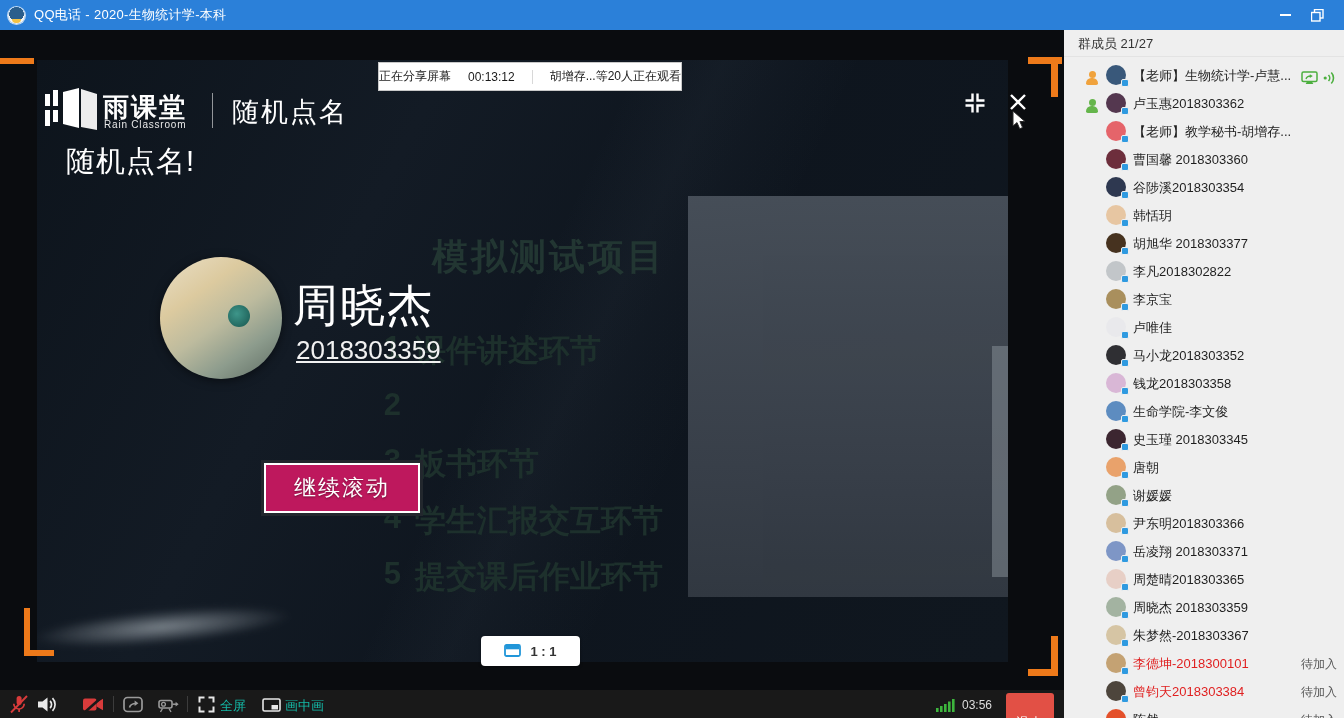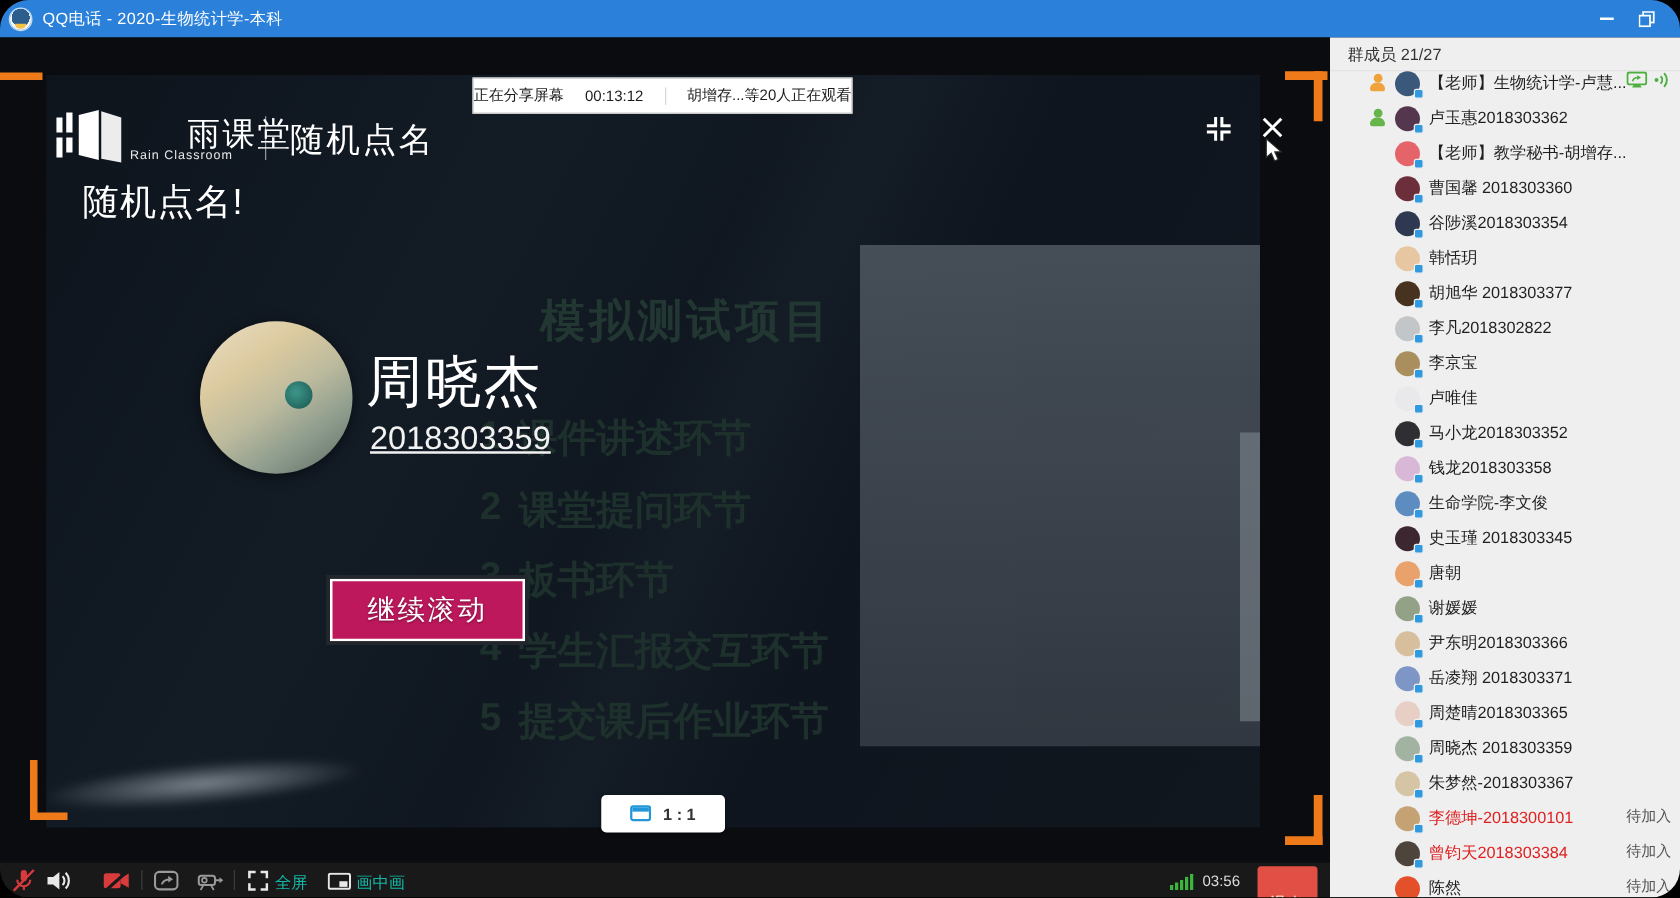--- a/index.html
+++ b/index.html
@@ -1,17 +1,17 @@
 <!DOCTYPE html>
 <html><head>
 <meta charset="utf-8">
 <style>
   html,body{margin:0;padding:0;background:#000;}
   #app{position:relative;width:1344px;height:718px;overflow:hidden;
-       font-family:"Liberation Sans","DejaVu Sans",sans-serif;background:#000;border-radius:23px;}
+       font-family:"Liberation Sans","DejaVu Sans",sans-serif;background:#000;}
 
   
   .titlebar{position:absolute;left:0;top:0;width:1344px;height:30px;background:#2b80d9;
             display:flex;align-items:center;color:#fff;}
   .qq-logo{width:17px;height:17px;border-radius:50%;margin-left:8px;position:relative;
            background:radial-gradient(circle at 50% 42%,#2b5e8c 0 55%,#f5f5f5 56% 100%);
            box-shadow:0 0 0 1px rgba(255,255,255,.7);}
   .qq-logo::after{content:"";position:absolute;left:4px;bottom:1px;width:9px;height:4px;
            border-radius:0 0 5px 5px;background:#f3c244;}
   .win-title{margin-left:9px;font-size:13px;letter-spacing:.3px;}
@@ -40,21 +40,21 @@
   .slide-item .num{width:24px;text-align:right;}
 
   
   .banner{position:absolute;left:378px;top:32px;width:304px;height:29px;background:#fff;
           border:1px solid #c9c9c9;box-sizing:border-box;display:flex;align-items:center;
           justify-content:space-between;gap:13px;font-size:12px;color:#1a1a1a;z-index:6;}
   .banner .bdiv{width:1px;height:14px;background:#d8d8d8;}
 
   
   .brand-icon{position:absolute;left:45px;top:58px;z-index:5;}
-  .brand-cn{position:absolute;left:103px;top:60px;font-size:26px;font-weight:normal;color:#fff;z-index:5;letter-spacing:2px;margin-left:47px;}
+  .brand-cn{position:absolute;left:103px;top:60px;font-size:26px;font-weight:bold;color:#fff;z-index:5;letter-spacing:2px;}
   .brand-en{position:absolute;left:104px;top:89px;font-size:10px;color:#e9e9e9;letter-spacing:.8px;z-index:5;}
   .brand-div{position:absolute;left:212px;top:63px;width:1px;height:35px;background:rgba(255,255,255,.55);z-index:5;}
   .feature{position:absolute;left:232px;top:64px;font-size:27px;color:#fff;z-index:5;letter-spacing:2px;}
   .callout{position:absolute;left:66px;top:112px;font-size:29px;color:#fff;z-index:5;letter-spacing:1px;}
 
   
   .big-avatar{position:absolute;left:160px;top:227px;width:122px;height:122px;border-radius:50%;z-index:5;
       background:linear-gradient(145deg,#eadfc7 0%,#dcca9f 30%,#bdbb9e 52%,#8d9c8d 74%,#5c6a61 100%);
       box-shadow:0 2px 10px rgba(0,0,0,.5);}
   .big-avatar::after{content:"";position:absolute;left:68px;top:48px;width:22px;height:22px;border-radius:50%;
@@ -86,21 +86,21 @@
   .tbtext{position:absolute;top:7px;font-size:13px;color:#14b8a6;cursor:pointer;}
   .tb-time{position:absolute;left:962px;top:8px;font-size:12px;color:#ddd;}
   .exit-btn{position:absolute;left:1006px;top:3px;background:#e25045;color:#fff;font-size:13px;
       padding:21px 10px;border-radius:3px;cursor:pointer;letter-spacing:1px;}
 
   
   .panel{position:absolute;left:1064px;top:30px;width:280px;height:688px;background:#efefef;overflow:hidden;}
   .panel-header{height:26px;line-height:27px;padding-left:14px;font-size:13px;color:#333;
       border-bottom:1px solid #e3e3e3;}
   .member-list{position:absolute;left:0;top:27px;right:0;}
-  .mrow{height:28px;display:flex;align-items:flex-start;padding-left:30px;cursor:pointer;}
+  .mrow{height:28px;display:flex;align-items:flex-end;padding-left:20px;cursor:pointer;}
   .presence{width:16px;height:16px;flex:0 0 16px;margin-right:6px;position:relative;}
   .presence.hidden{visibility:hidden;}
   .presence::before{content:"";position:absolute;left:4.5px;top:1.5px;width:7px;height:7px;border-radius:50%;}
   .presence::after{content:"";position:absolute;left:2px;top:9px;width:12px;height:6.5px;border-radius:6px 6px 2px 2px;}
   .presence.orange::before,.presence.orange::after{background:#f0a23c;}
   .presence.green::before,.presence.green::after{background:#65b54b;}
   .avatar{width:20px;height:20px;border-radius:50%;flex:0 0 20px;position:relative;margin-right:7px;
       background:#999;}
   .avatar .badge{position:absolute;right:-3px;bottom:-2px;width:8px;height:8px;border-radius:2px;
       background:#2f9ae0;border:1px solid #efefef;box-sizing:border-box;}
@@ -134,21 +134,20 @@
       <div class="side-panel"></div>
       <div class="wisp"></div>
       <div class="slide-title">模拟测试项目</div>
       <div>
           <div class="slide-item" style="top: 270px;">
     <span class="num">1</span>
     <span>课件讲述环节</span>
   </div>
           <div class="slide-item" style="top: 326.5px;">
     <span class="num">2</span>
-    <span>课堂提问环节</span>
   </div>
           <div class="slide-item" style="top: 383px;">
     <span class="num">3</span>
     <span>板书环节</span>
   </div>
           <div class="slide-item" style="top: 439.5px;">
     <span class="num">4</span>
     <span>学生汇报交互环节</span>
   </div>
           <div class="slide-item" style="top: 496px;">

